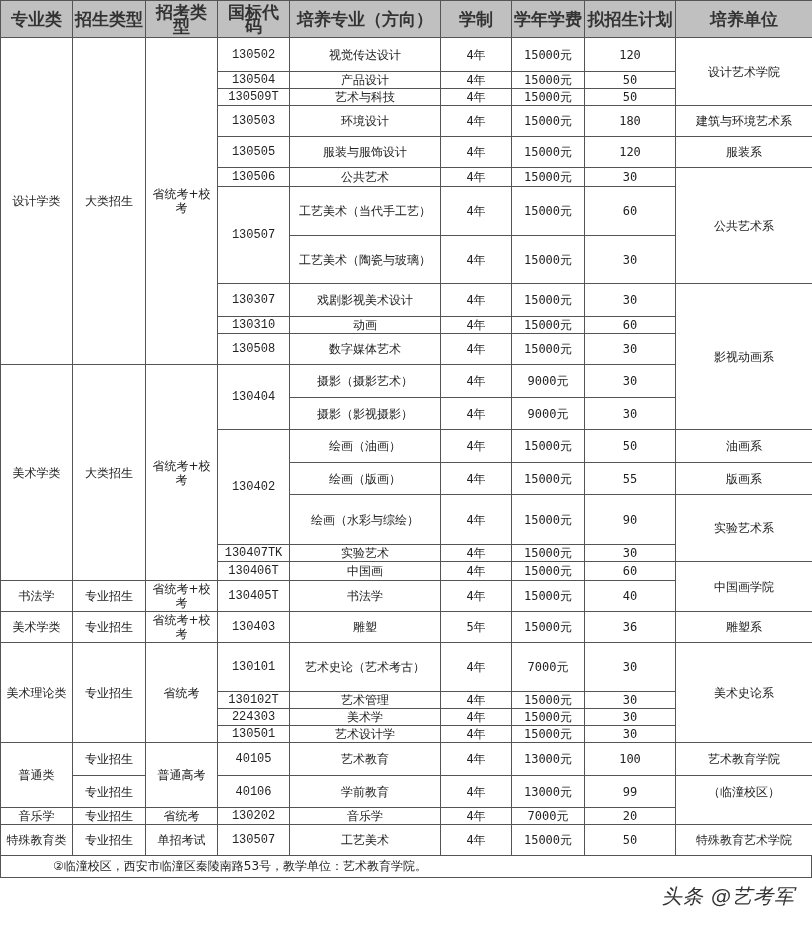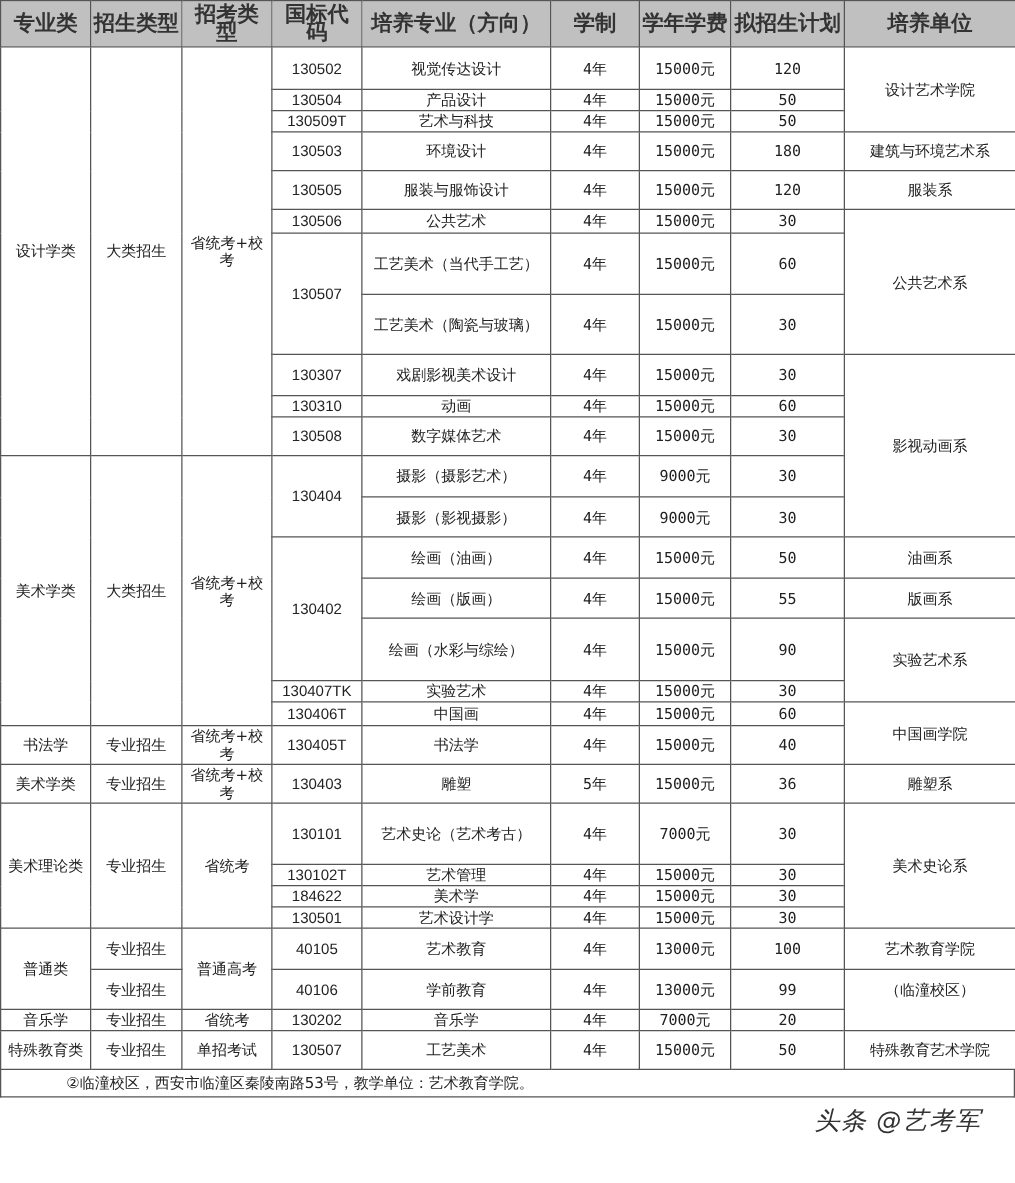--- a/index.html
+++ b/index.html
@@ -18,35 +18,35 @@
     line-height: 14px;
     overflow: hidden;
   }
   table.main th {
     background: #c0c0c0;
     font-weight: bold;
     font-size: 17px;
     color: #333;
     height: 36px;
   }
-  td.code { font-family: Liberation Sans, sans-serif; font-size: 12px; margin-left: 37px; }
+  td.code { font-family: Liberation Mono, monospace; font-size: 12px; margin-left: 37px; }
   td.num { font-family: "DejaVu Sans Mono", "Liberation Mono", monospace; font-size: 12px; }
   .notes {
     position: relative;
     border: 1px solid #555;
     border-top: none;
     font-size: 12px;
     line-height: 17px;
     width: 810px;
   }
   .notes .n1 { padding: 2px 4px 0 4px; height: 52px; border-bottom: 1px solid #555; }
   .notes .n2 { padding: 2px 4px 2px 52px; height: 17px; }
   .watermark {
     position: absolute;
-    right: 26px;
+    right: 16px;
     top: 32px;
     font-size: 20px;
     color: #333;
     font-style: italic;
     letter-spacing: 1px;
   }
 </style>
 </head>
 <body>
 
@@ -251,21 +251,21 @@
       <td rowspan="4">美术史论系</td>
     </tr>
     <tr style="height:17px">
       <td class="code">130102T</td>
       <td>艺术管理</td>
       <td class="num">4年</td>
       <td class="num">15000元</td>
       <td class="num">30</td>
     </tr>
     <tr style="height:17px">
-      <td class="code">184622</td>
+      <td class="code">224303</td>
       <td>美术学</td>
       <td class="num">4年</td>
       <td class="num">15000元</td>
       <td class="num">30</td>
     </tr>
     <tr style="height:17px">
       <td class="code">130501</td>
       <td>艺术设计学</td>
       <td class="num">4年</td>
       <td class="num">15000元</td>

